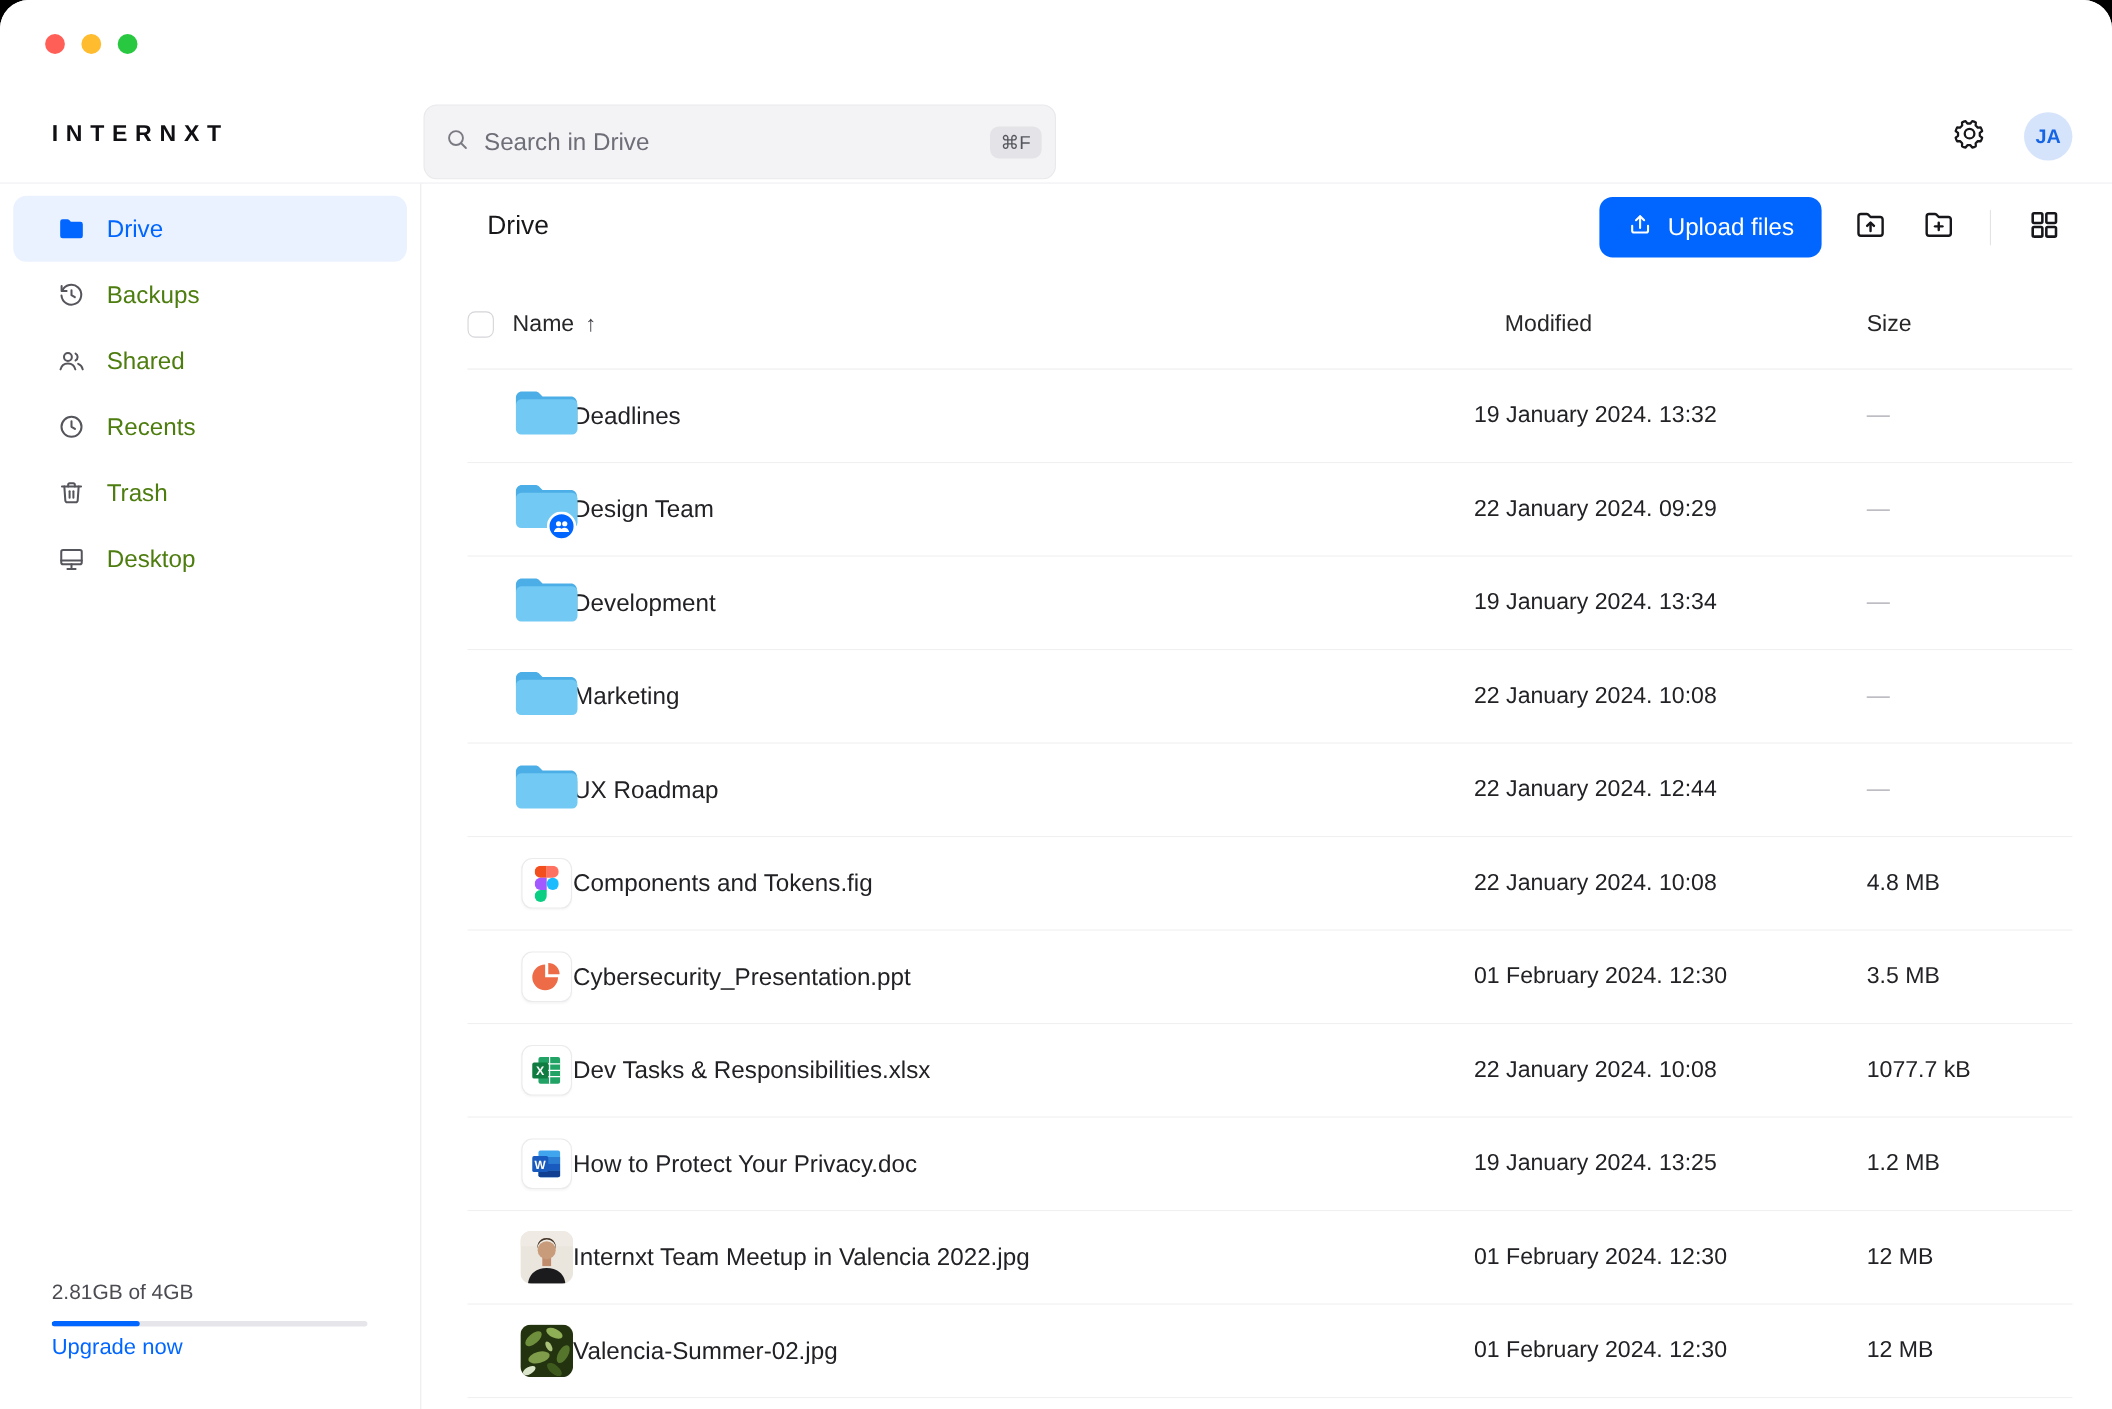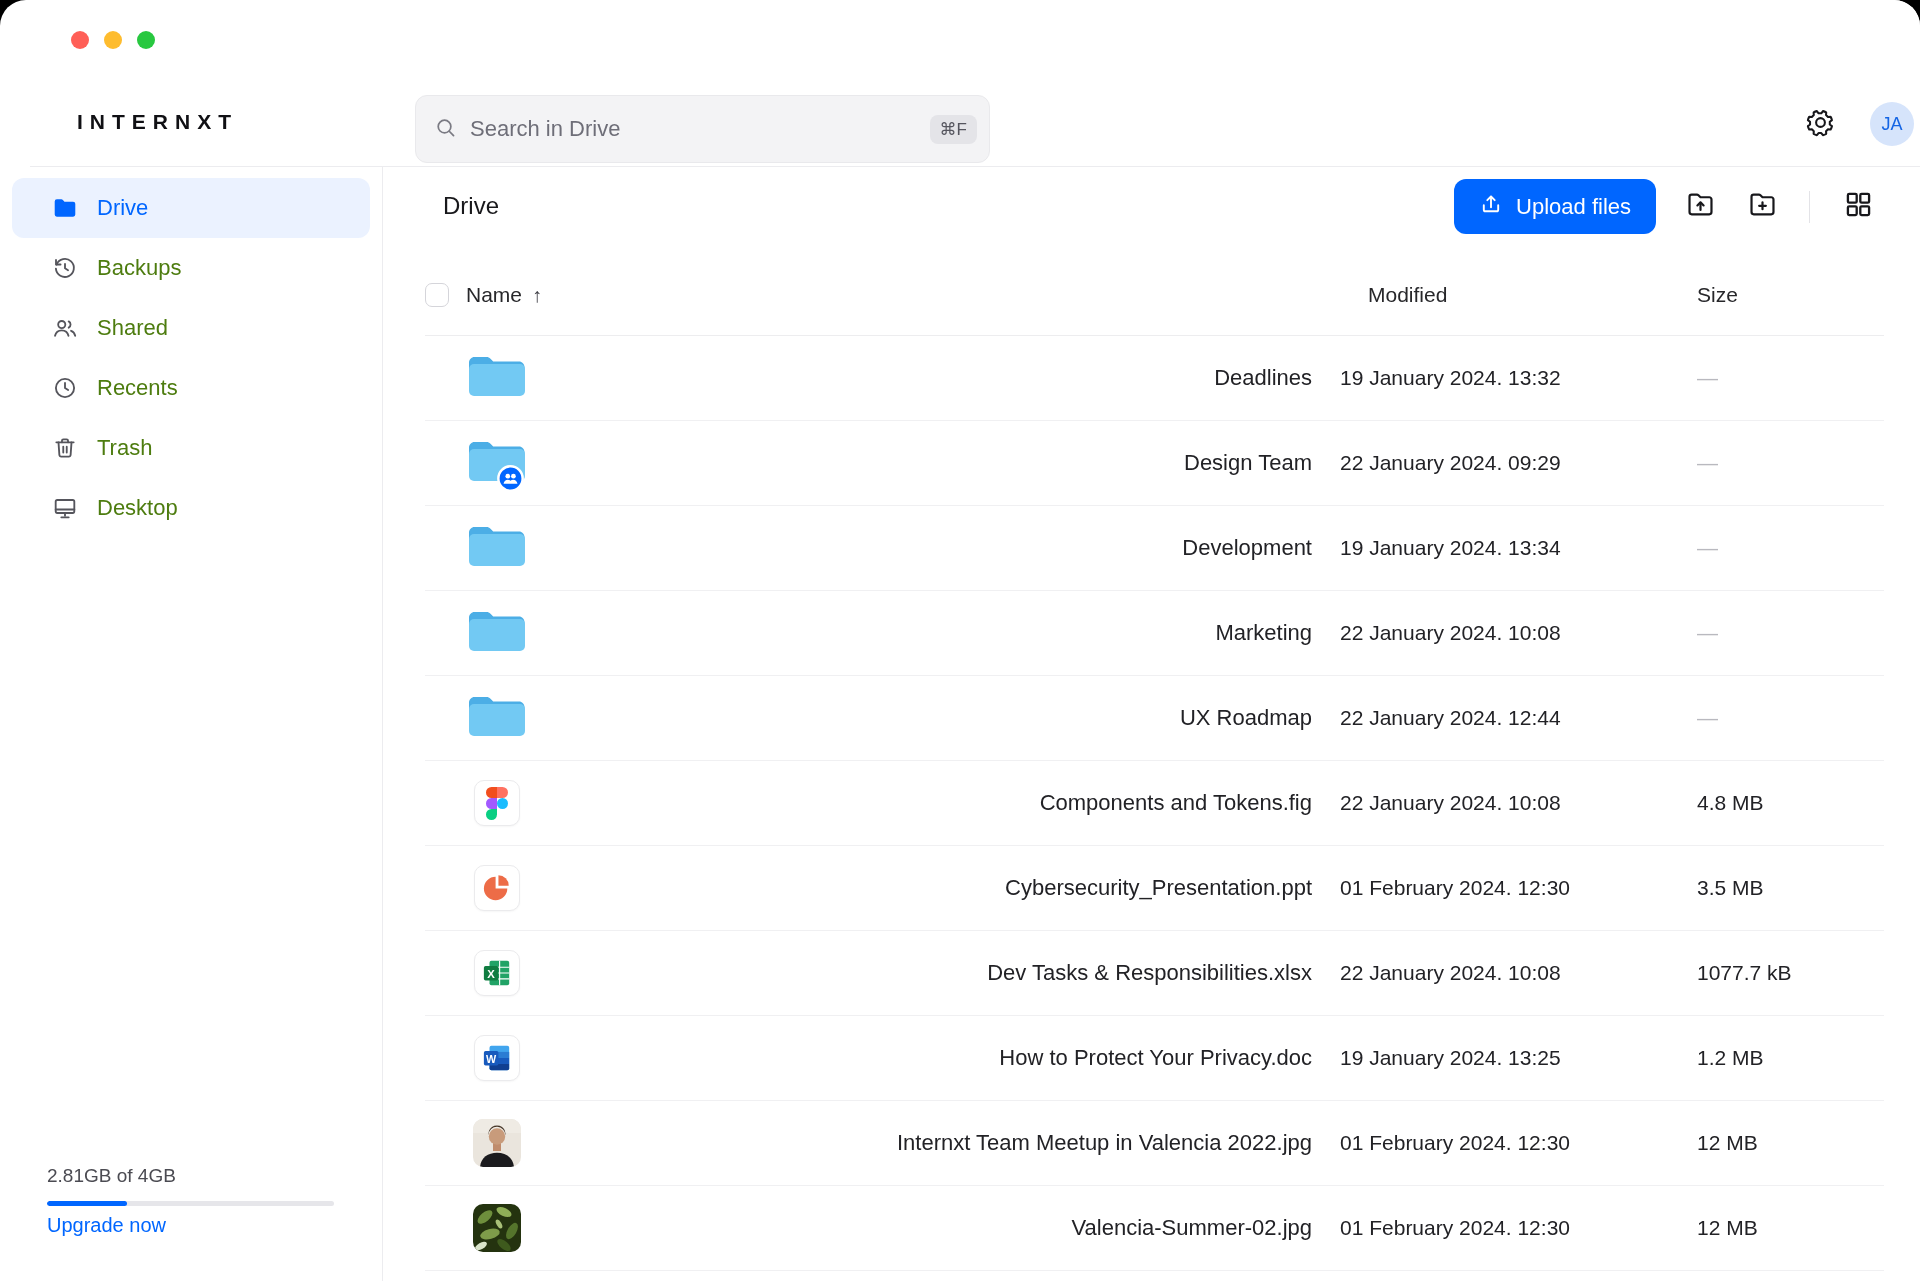--- a/index.html
+++ b/index.html
@@ -1,28 +1,28 @@
 <!DOCTYPE html>
 <html><head>
 <meta charset="utf-8">
 <style>
   html,body { margin:0; padding:0; background:#000; }
   body { font-family:"Liberation Sans","DejaVu Sans",sans-serif; -webkit-font-smoothing:antialiased; }
   .window { position:relative; width:1920px; height:1281px; background:#fff; border-radius:26px 26px 0 0; overflow:hidden; }
 
   
-  .topbar { position:absolute; top:0; left:0; right:0; height:166px; background:#fff; border-bottom:1px solid #ECECEF;margin-left:30px; }
+  .topbar { position:absolute; top:0; left:0; right:0; height:166px; background:#fff; border-bottom:1px solid #ECECEF; }
   .lights { position:absolute; top:31px; left:41px; display:flex; gap:15px; }
   .light { width:18px; height:18px; border-radius:50%; }
   .logo { position:absolute; left:47px; top:110px; font-size:21px; font-weight:800; letter-spacing:7px; color:#101014; }
   .searchbar { position:absolute; left:385px; top:95px; width:575px; height:68px; box-sizing:border-box; background:#F3F3F5; border:1px solid #E9E9EC; border-radius:12px; display:flex; align-items:center; padding:0 12px 0 18px; gap:13px; cursor:text; }
   .search-placeholder { flex:1; color:#6E6E78; font-size:22px; }
   .kbd { background:#E4E4E8; color:#55555E; border-radius:8px; padding:6px 10px; font-size:17px; line-height:1; }
   .gear-btn { position:absolute; left:1773px; top:107px; width:34px; height:34px; display:flex; align-items:center; justify-content:center; cursor:pointer; }
-  .avatar { position:absolute; left:1840px; top:102px; width:44px; height:44px; border-radius:50%; background:#D6E4FB; color:#1565E4; font-weight:400; font-size:18px; display:flex; align-items:center; justify-content:center; cursor:pointer; }
+  .avatar { position:absolute; left:1840px; top:102px; width:44px; height:44px; border-radius:50%; background:#D6E4FB; color:#1565E4; font-weight:700; font-size:18px; display:flex; align-items:center; justify-content:center; cursor:pointer; }
 
   
   .sidebar { position:absolute; top:167px; left:0; bottom:0; width:383px; box-sizing:border-box; border-right:1px solid #ECECEF; background:#fff; }
   .nav { padding:11px 12px 0 12px; }
   .nav-item { height:60px; border-radius:12px; display:flex; align-items:center; padding-left:40px; gap:19px; font-size:22px; color:#4d7c0f; cursor:pointer; }
   .nav-item.active { background:#EBF2FF; color:#0066FF; font-weight:500; }
   .nav-icon { width:26px; height:26px; display:flex; align-items:center; justify-content:center; }
   .storage { position:absolute; left:47px; bottom:44px; width:287px; }
   .storage-text { font-size:19px; color:#4B4B52; }
   .progress { margin-top:14px; height:5px; border-radius:3px; background:#E6E6EA; overflow:hidden; }
@@ -41,21 +41,21 @@
   
   .table { position:absolute; top:88px; left:41px; right:36px; }
   .thead { display:flex; align-items:center; height:80px; border-bottom:1px solid #EDEDEF; font-size:21px; color:#27272A; }
   .checkbox { width:24px; height:24px; box-sizing:border-box; border:1.5px solid #D5D5DA; border-radius:7px; background:#fff; cursor:pointer; }
   .th-name { flex:1; margin-left:17px; display:flex; align-items:center; gap:10px; cursor:pointer; }
   .sort-arrow { font-size:20px; color:#3F3F46; }
   .col-mod { width:329px; } .col-size { width:187px; }
   .row { display:flex; align-items:center; height:84px; border-bottom:1px solid #F0F0F2; cursor:pointer; }
   .row-spacer { width:24px; }
   .row-icon { width:48px; height:48px; margin-left:24px; position:relative; display:flex; align-items:center; justify-content:center; }
-  .row-name { flex:1; margin-left:32px; font-size:22px; color:#222226; white-space:nowrap; overflow:hidden;text-align:right; }
+  .row-name { flex:1; font-size:22px; color:#222226; white-space:nowrap; overflow:hidden; }
   .cell-text { font-size:21px; color:#222226;margin-left:28px; }
   .dash { color:#B9B9BF; }
   .file-card { width:46px; height:46px; box-sizing:border-box; background:#fff; border:1px solid #EBEBED; border-radius:10px; display:flex; align-items:center; justify-content:center; box-shadow:0 1px 2px rgba(0,0,0,.04); }
   .thumb { width:48px; height:48px; border-radius:10px; overflow:hidden; display:flex; }
   .badge { position:absolute; right:-3px; bottom:-5px; width:27px; height:27px; display:flex; }
 </style>
 </head>
 <body>
 
 <div class="window">

